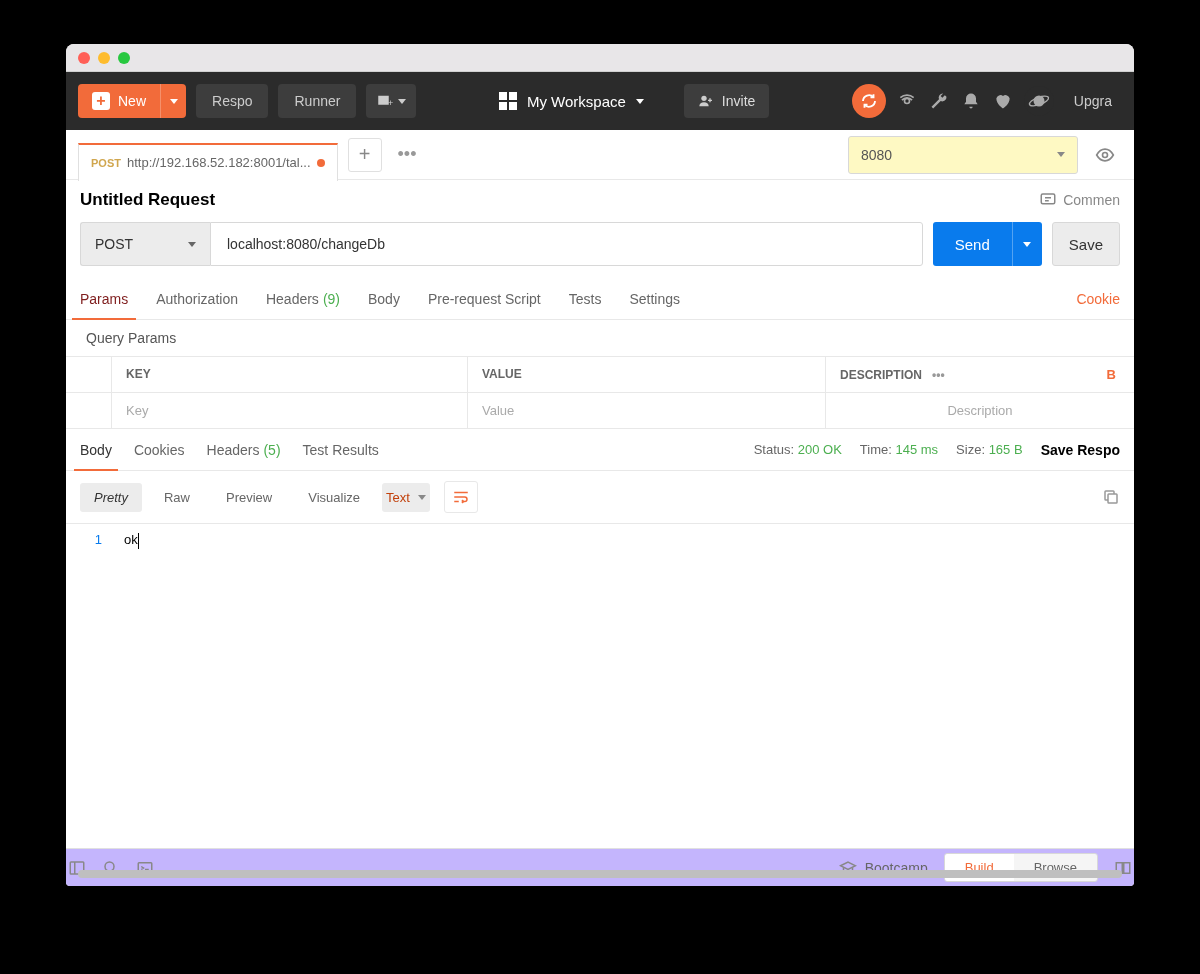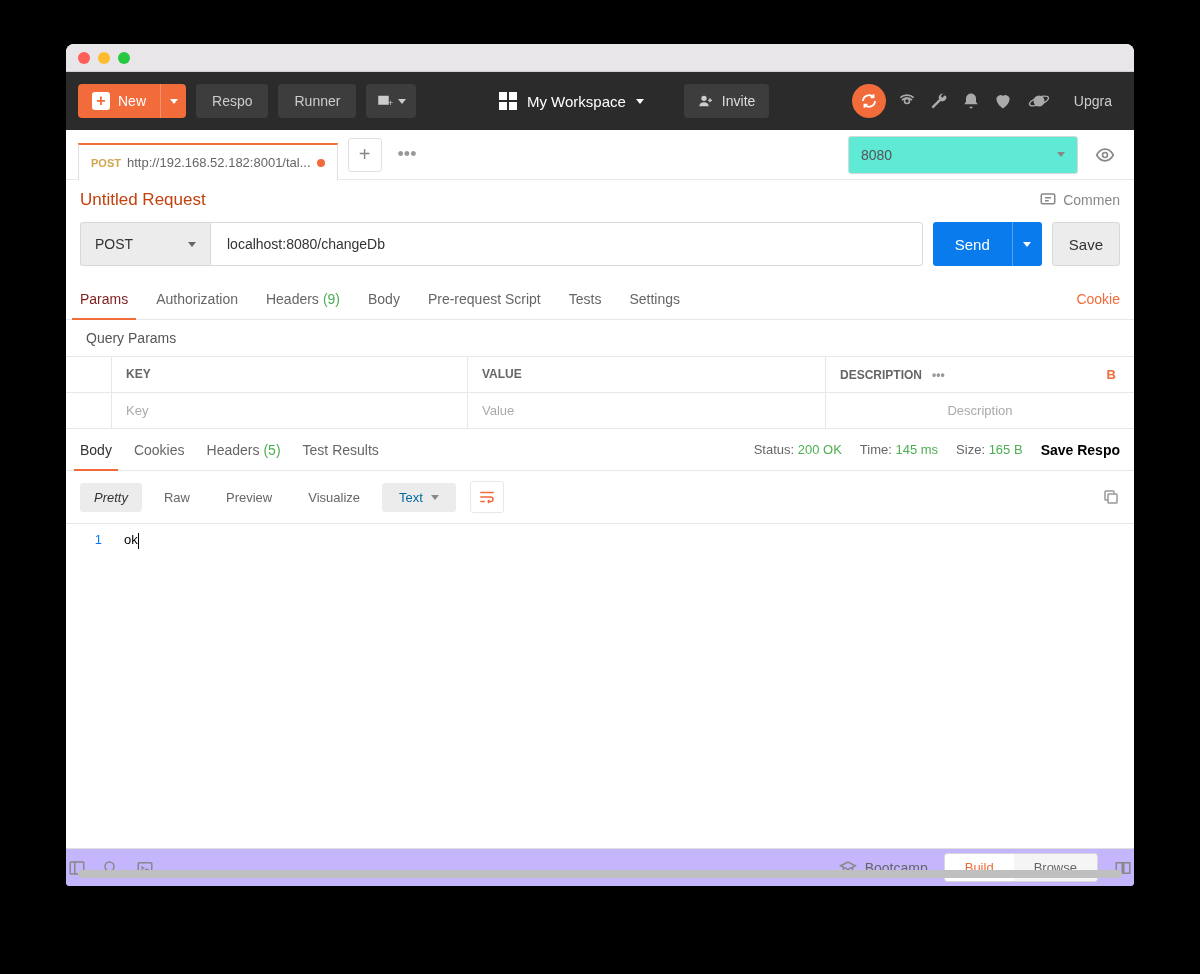--- a/index.html
+++ b/index.html
@@ -27,24 +27,24 @@
 .circle-orange { width: 34px; height: 34px; border-radius: 50%; background: #f26b3a; display: flex; align-items: center; justify-content: center; color: #fff; cursor: pointer; }
 .tb-icon { width: 22px; height: 22px; color: #aaa; cursor: pointer; display: flex; align-items: center; justify-content: center; }
 .upgrade { color: #ccc; font-size: 14px; padding: 0 10px; cursor: pointer; }
 .sub-toolbar { height: 50px; background: #fff; border-bottom: 1px solid #e8e8e8; display: flex; align-items: center; padding: 0 12px; gap: 10px; }
 .tab-active { border: 1px solid #e0e0e0; border-top: 2px solid #f26b3a; border-bottom: none; height: 38px; display: flex; align-items: center; padding: 0 12px; font-size: 13px; gap: 6px; background: #fff; position: relative; top: 7px; cursor: pointer; max-width: 260px; }
 .tab-method { color: #d0a64e; font-size: 11px; font-weight: 700; }
 .tab-url { color: #666; overflow: hidden; text-overflow: ellipsis; white-space: nowrap; }
 .tab-dirty { width: 8px; height: 8px; border-radius: 50%; background: #f26b3a; flex-shrink: 0; }
 .tab-add { width: 34px; height: 34px; border: 1px solid #e0e0e0; border-radius: 3px; display: flex; align-items: center; justify-content: center; color: #888; font-size: 20px; cursor: pointer; }
 .tab-more { color: #999; font-size: 18px; cursor: pointer; padding: 0 6px; }
-.env-select { min-width: 230px; height: 38px; border: 1px solid #d8d8d8; border-radius: 3px; display: flex; align-items: center; padding: 0 12px; font-size: 14px; color: #555; justify-content: space-between; cursor: pointer; background: #5eead4; }
+.env-select { min-width: 230px; height: 38px; border: 1px solid #d8d8d8; border-radius: 3px; display: flex; align-items: center; padding: 0 12px; font-size: 14px; color: #555; justify-content: space-between; cursor: pointer; background: #fef9c3; }
 .env-eye { width: 34px; height: 38px; display: flex; align-items: center; justify-content: center; color: #888; cursor: pointer; }
 .req-header { display: flex; align-items: center; justify-content: space-between; padding: 10px 14px 6px; }
-.req-title { font-size: 17px; font-weight: 400; color: #c2410c; }
+.req-title { font-size: 17px; font-weight: 700; color: #000000; }
 .comments { display: flex; align-items: center; gap: 6px; color: #888; font-size: 14px; cursor: pointer; }
 .url-row { display: flex; gap: 10px; padding: 6px 14px 12px; align-items: stretch; }
 .method-select { width: 130px; background: #ececec; border: 1px solid #d8d8d8; border-right: none; border-radius: 3px 0 0 3px; display: flex; align-items: center; justify-content: space-between; padding: 0 14px; font-size: 14px; color: #333; cursor: pointer; height: 44px; }
 .url-input { flex: 1; border: 1px solid #d8d8d8; border-radius: 0 3px 3px 0; padding: 0 16px; font-size: 14px; color: #333; height: 44px; outline: none; margin-left: -10px; }
 .send-btn { background: #097bed; color: #fff; border-radius: 3px; height: 44px; display: flex; align-items: center; overflow: hidden; cursor: pointer; }
 .send-main { padding: 0 22px; font-size: 15px; font-weight: 500; }
 .send-drop { width: 30px; height: 100%; border-left: 1px solid rgba(255,255,255,.3); display: flex; align-items: center; justify-content: center; }
 .save-btn { background: #ececec; border: 1px solid #d8d8d8; border-radius: 3px; height: 44px; padding: 0 16px; display: flex; align-items: center; font-size: 15px; color: #333; cursor: pointer; }
 .req-tabs { display: flex; border-bottom: 1px solid #e8e8e8; padding: 0 14px; gap: 28px; align-items: center; height: 42px; }
 .req-tab { font-size: 14px; color: #666; cursor: pointer; height: 100%; display: flex; align-items: center; position: relative; }
@@ -69,21 +69,21 @@
 .resp-tab { color: #666; cursor: pointer; height: 100%; display: flex; align-items: center; position: relative; }
 .resp-tab.active { color: #333; }
 .resp-tab.active::after { content: ''; position: absolute; bottom: -1px; left: -6px; right: -6px; height: 2px; background: #f26b3a; }
 .resp-tab .count { color: #4caf50; margin-left: 4px; }
 .resp-meta { margin-left: auto; display: flex; gap: 18px; font-size: 13px; color: #666; align-items: center; }
 .meta-val { color: #4caf50; }
 .save-resp { color: #000000; font-size: 14px; cursor: pointer; font-weight: bold; }
 .view-tabs { display: flex; padding: 10px 14px; gap: 8px; align-items: center; }
 .view-tab { padding: 7px 14px; font-size: 13px; color: #666; border-radius: 3px; cursor: pointer; }
 .view-tab.active { background: #ececec; color: #333; font-style: italic; }
-.format-select { background: #ececec; border-radius: 3px; padding: 7px 17px; font-size: 13px; color: #0369a1; display: flex; align-items: center; gap: 8px; cursor: pointer; }
+.format-select { background: #ececec; border-radius: 3px; padding: 7px 4px; font-size: 13px; color: #c2410c; display: flex; align-items: center; gap: 8px; cursor: pointer; }
 .wrap-btn { width: 34px; height: 32px; background: #fff; border: 1px solid #e8e8e8; border-radius: 3px; display: flex; align-items: center; justify-content: center; cursor: pointer; margin-left: 6px; }
 .copy-icon { margin-left: auto; color: #999; cursor: pointer; }
 .code-area { border-top: 1px solid #e8e8e8; padding: 8px 0; font-family: Menlo, Consolas, monospace; font-size: 13px; flex: 1; overflow: auto; position: relative; }
 .code-line { display: flex; }
 .line-num { width: 50px; text-align: right; padding-right: 14px; color: #097bed; user-select: none; }
 .line-content { color: #000000; position: relative; margin-left: 8px; }
 .cursor-caret { position: absolute; width: 1px; height: 16px; background: #000; top: 1px; }
 .statusbar { height: 38px; border-top: 1px solid #e0e0e0; background: #c4b5fd; display: flex; align-items: center; padding: 0 2px; gap: 16px; font-size: 14px; color: #666; }
 .sb-icon { color: #888; cursor: pointer; display: flex; }
 .sb-spacer { flex: 1; }

